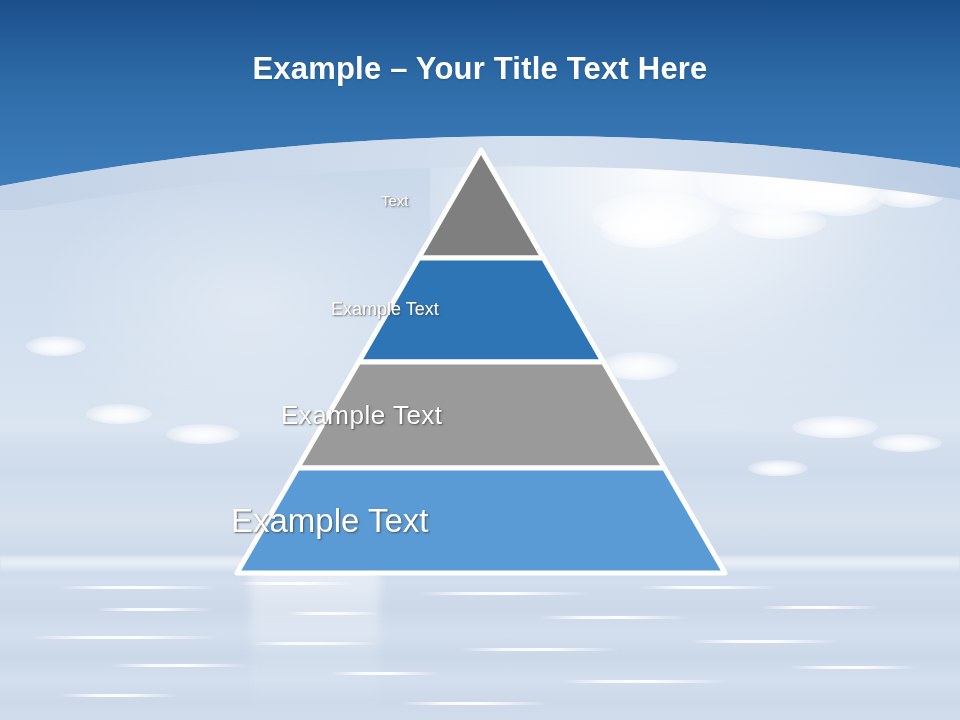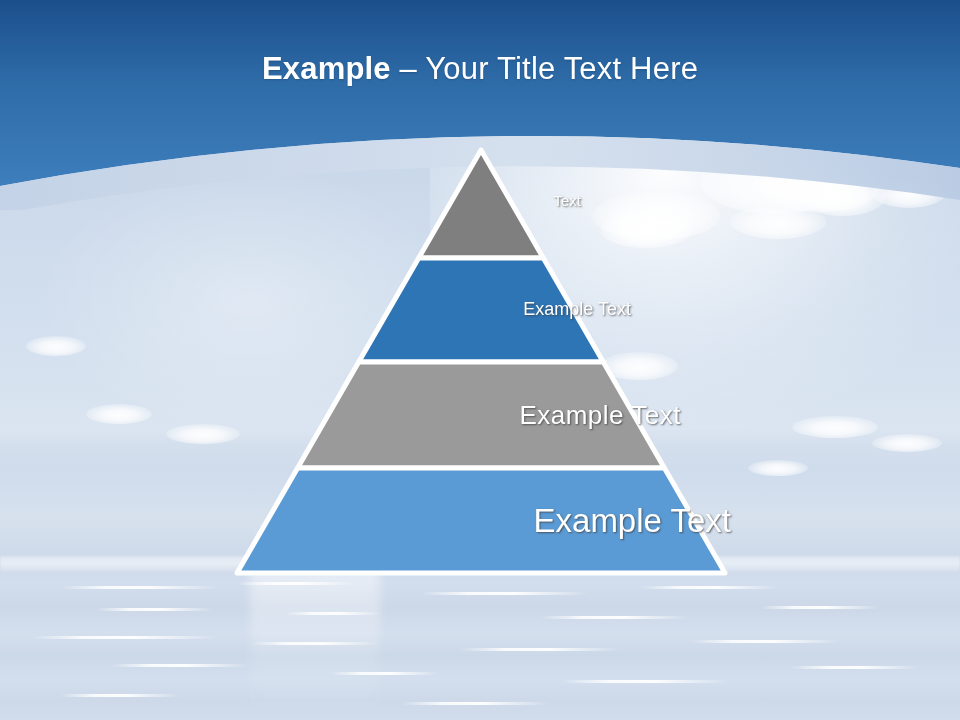--- a/index.html
+++ b/index.html
@@ -123,31 +123,31 @@
     width: 960px;
     text-align: center;
     color: #ffffff;
     font-size: 31px;
     line-height: 38px;
     letter-spacing: 0.2px;
     white-space: nowrap;
     text-shadow: 0 1px 2px rgba(0,0,0,0.18);
   }
   .title .bold { font-weight: bold; }
-  .title .rest { font-weight: normal; }
+  .title .rest { font-weight: bold; }
 
   
   .pyramid-svg {
     position: absolute;
     left: 0; top: 0;
     width: 960px; height: 720px;
   }
   .tier-label {
     position: absolute;
-    text-align: right;
+    text-align: left;
     color: #ffffff;
     white-space: nowrap;
     text-shadow: 1px 1px 2px rgba(60,60,60,0.75);
     pointer-events: none;
   }
 </style>
 </head>
 <body>
 
 <div id="slide">

